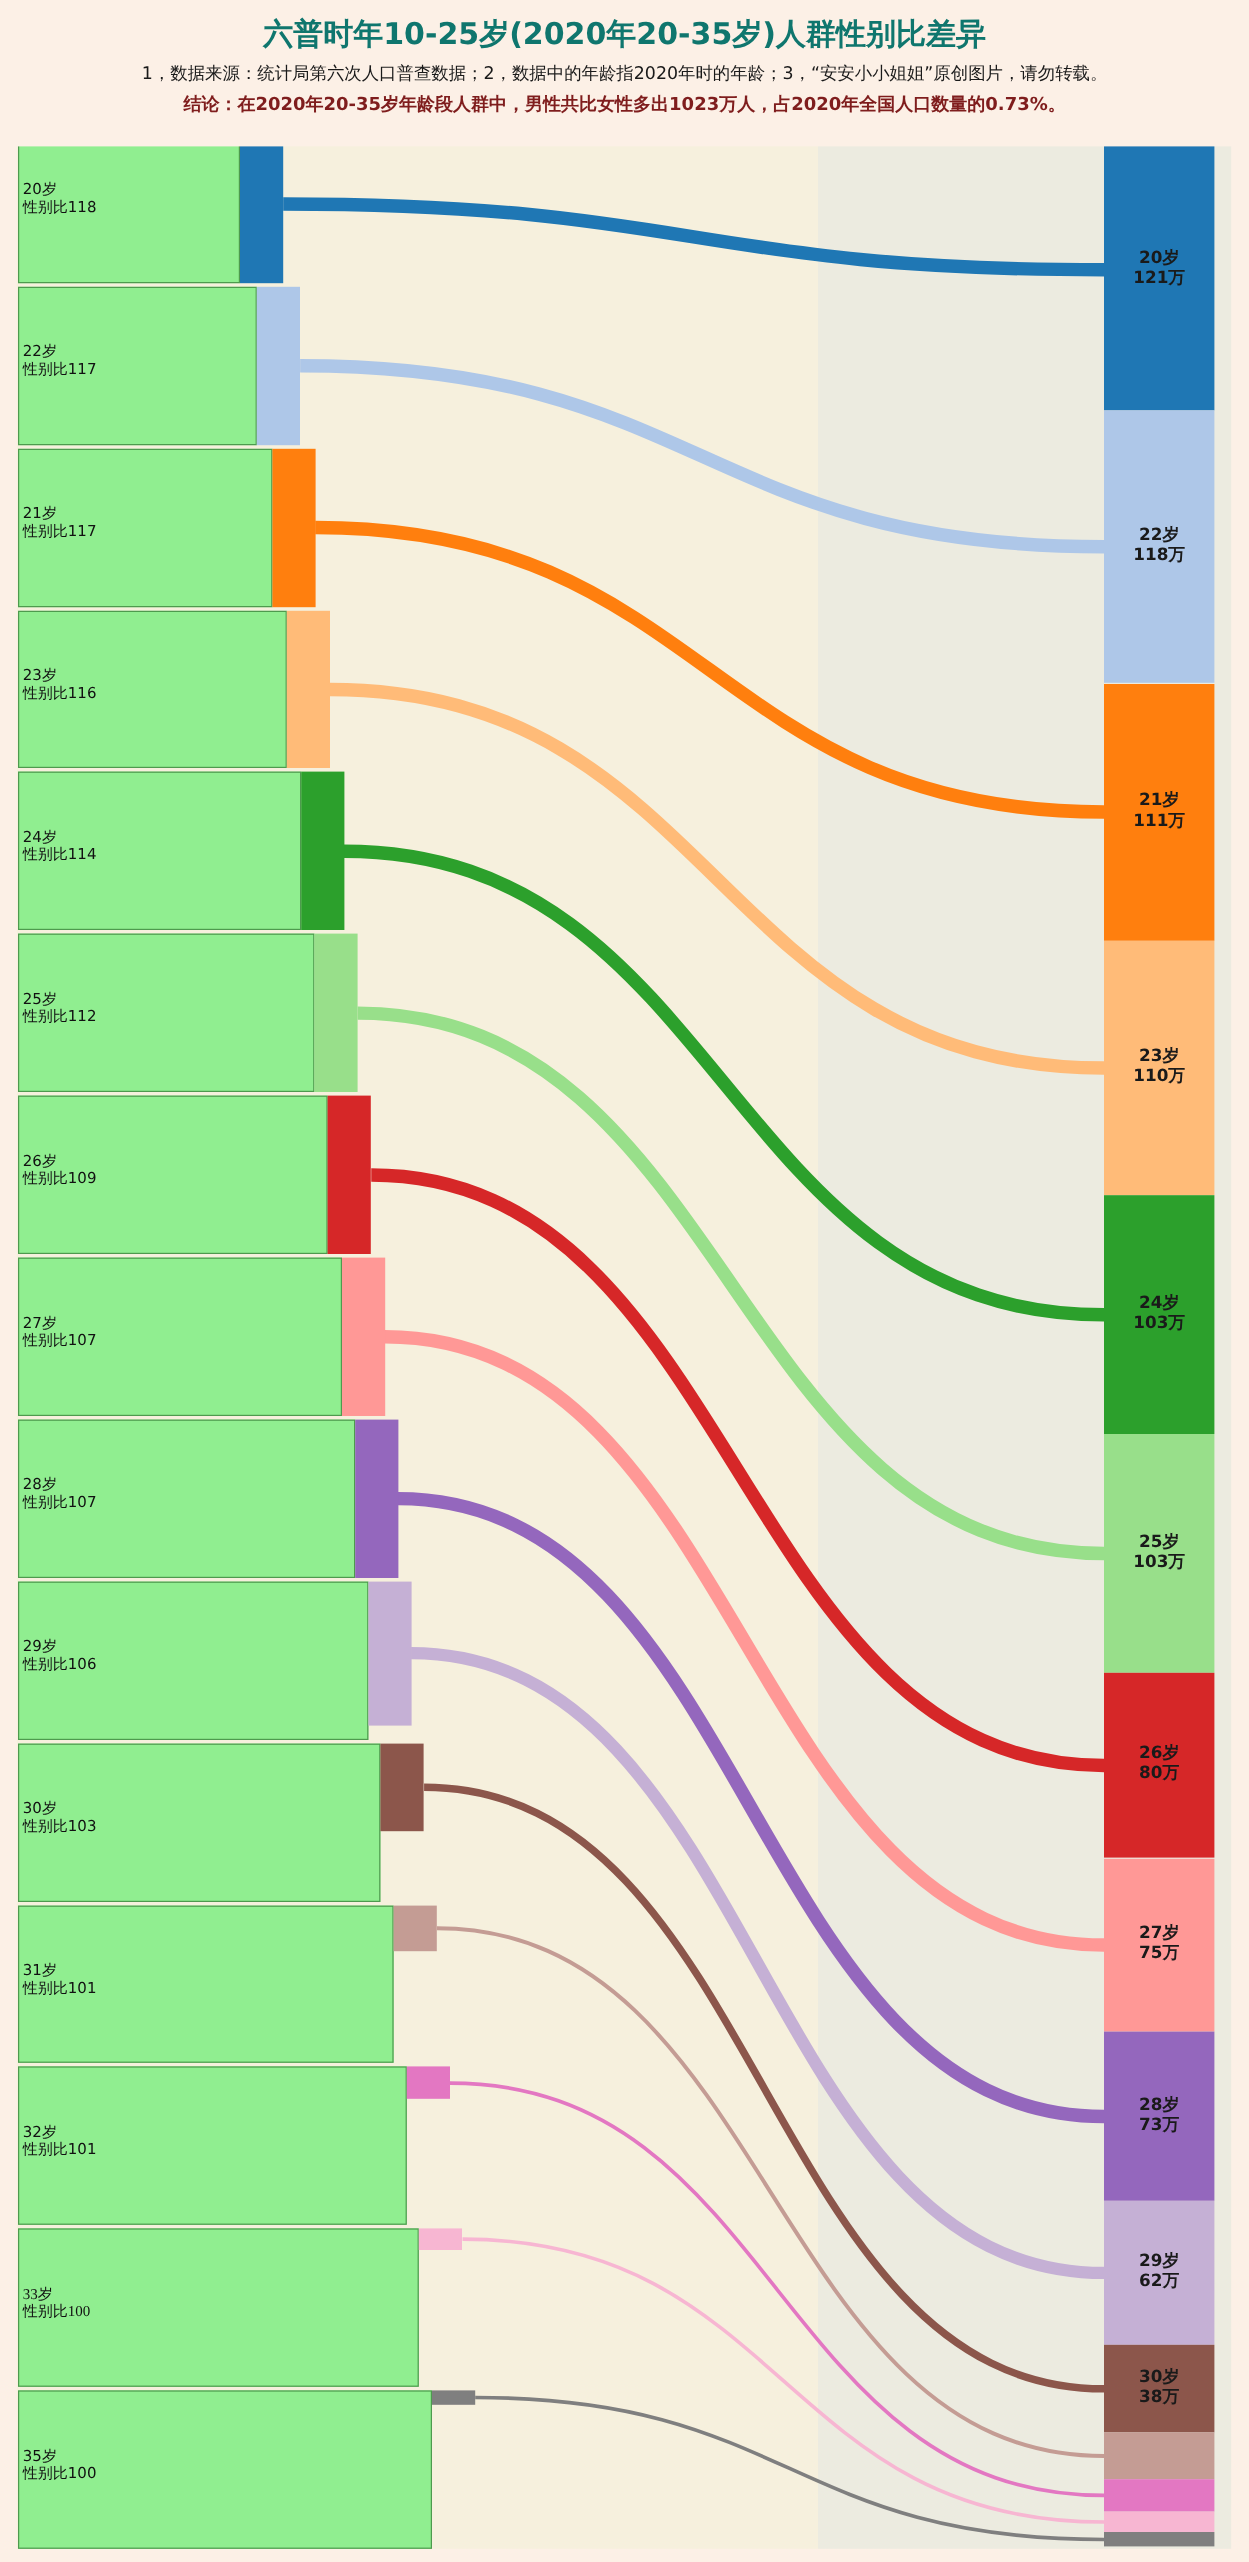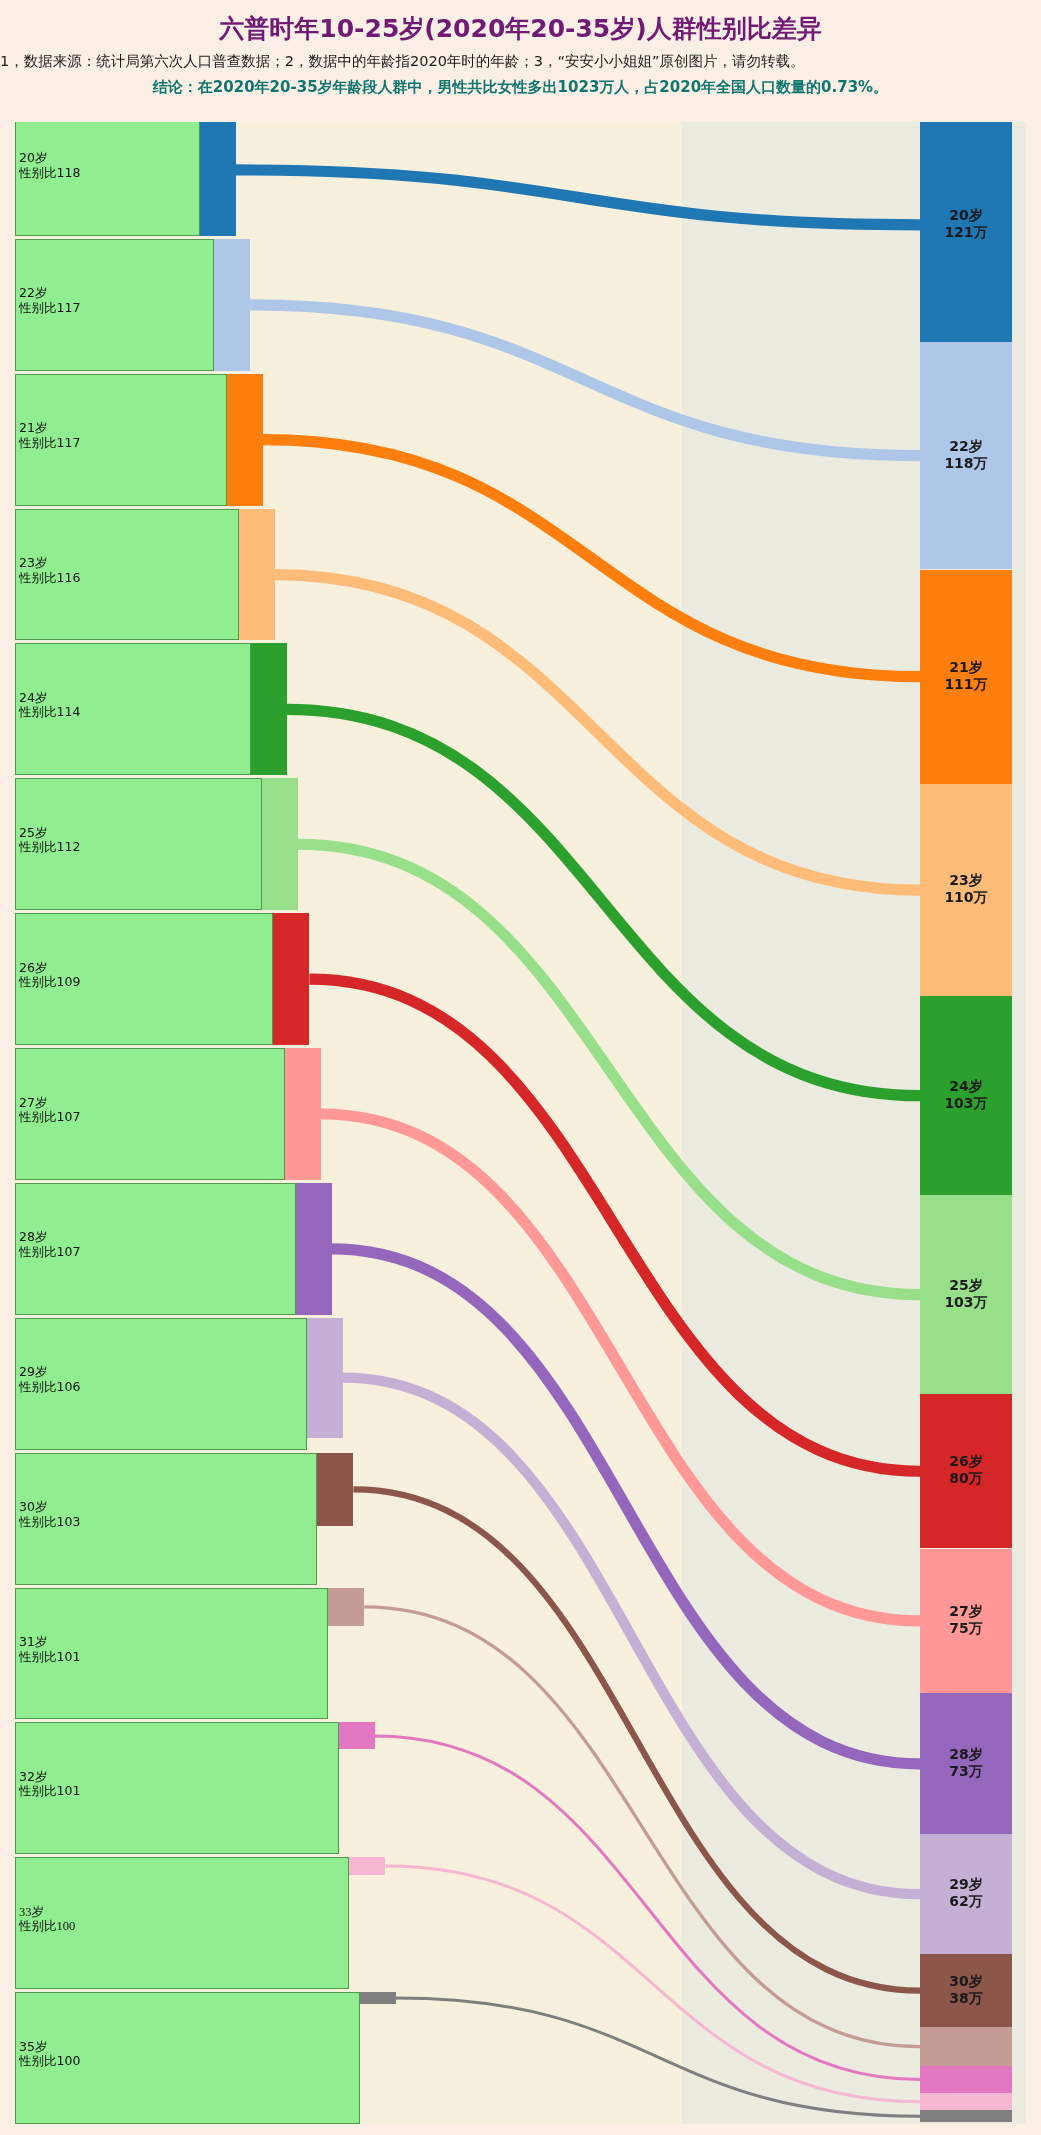--- a/index.html
+++ b/index.html
@@ -10,30 +10,30 @@
     overflow:hidden;
     position:relative;
   }
   #stage{position:absolute;left:0;top:0;width:1041px;height:2135px;}
 
   
   #header{position:absolute;left:0;top:0;width:1041px;height:122px;z-index:40;
           background:#fcf0e6;}
   #chart-title{
     position:absolute;left:0;top:12px;width:1041px;text-align:center;
-    font-size:25px;font-weight:700;color:#701a75;letter-spacing:0px;
+    font-size:25px;font-weight:700;color:#0f766e;letter-spacing:0px;
     white-space:nowrap;
   }
   #chart-subtitle{
-    position:absolute;left:0;top:52px;width:1041px;
+    position:absolute;left:0;top:52px;width:1041px;text-align:center;
     font-size:14.5px;color:#1a1a1a;white-space:nowrap;
   }
   #chart-conclusion{
     position:absolute;left:0;top:78px;width:1041px;text-align:center;
-    font-size:15px;color:#0f766e;font-weight:700;white-space:nowrap;
+    font-size:15px;color:#7f1d1d;font-weight:700;white-space:nowrap;
   }
 
   
   #plot{position:absolute;left:0;top:104px;width:965px;height:2031px;}
   #plot-bg-paper{position:absolute;left:14px;top:0;width:1012px;height:2020px;
            background:linear-gradient(to right,#f6f0dd 0%,#f6f0dd 66%,#ecebe0 66%,#ecebe0 100%);}
 
   .lbar{position:absolute;background:#90ee90;border:1px solid #4e9a4e;
         box-sizing:border-box;}
   .lbar-text{position:absolute;font-size:12.5px;line-height:14.5px;color:#111;

